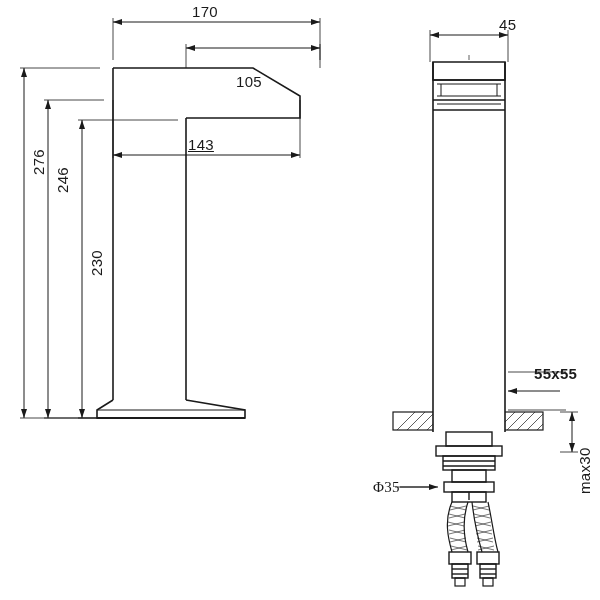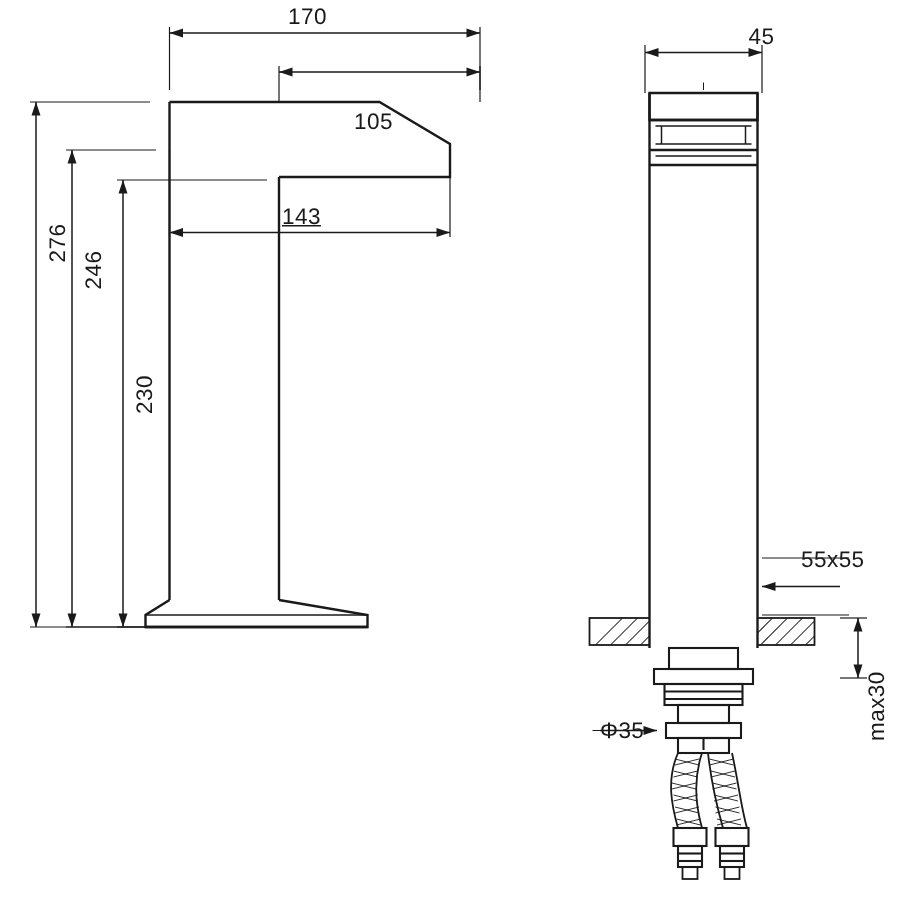--- a/index.html
+++ b/index.html
@@ -280,19 +280,19 @@
   <div class="dim-label" style="left:188px; top:136px;text-decoration:underline;">143</div>
 
   <div class="dim-label vert" style="left:30px; top:175px; transform: rotate(-90deg);">276</div>
 
   <div class="dim-label vert" style="left:54px; top:193px; transform: rotate(-90deg);">246</div>
 
   <div class="dim-label vert" style="left:88px; top:276px; transform: rotate(-90deg);">230</div>
 
   <div class="dim-label" style="left:456px; top:16px;margin-left:43px;">45</div>
 
-  <div class="dim-label" style="left:534px; top:365px;">55x55</div>
-
-  <div class="dim-label" style="left:400px; top:479px;">Φ35</div>
+  <div class="dim-label" style="left:534px; top:365px;font-weight:bold;">55x55</div>
+
+  <div class="dim-label" style="left:373px; top:479px;font-family:Liberation Serif, serif;">Φ35</div>
 
   <div class="dim-label vert" style="left:576px; top:494px; transform: rotate(-90deg);">max30</div>
 
 </div>
 
 </body></html>

